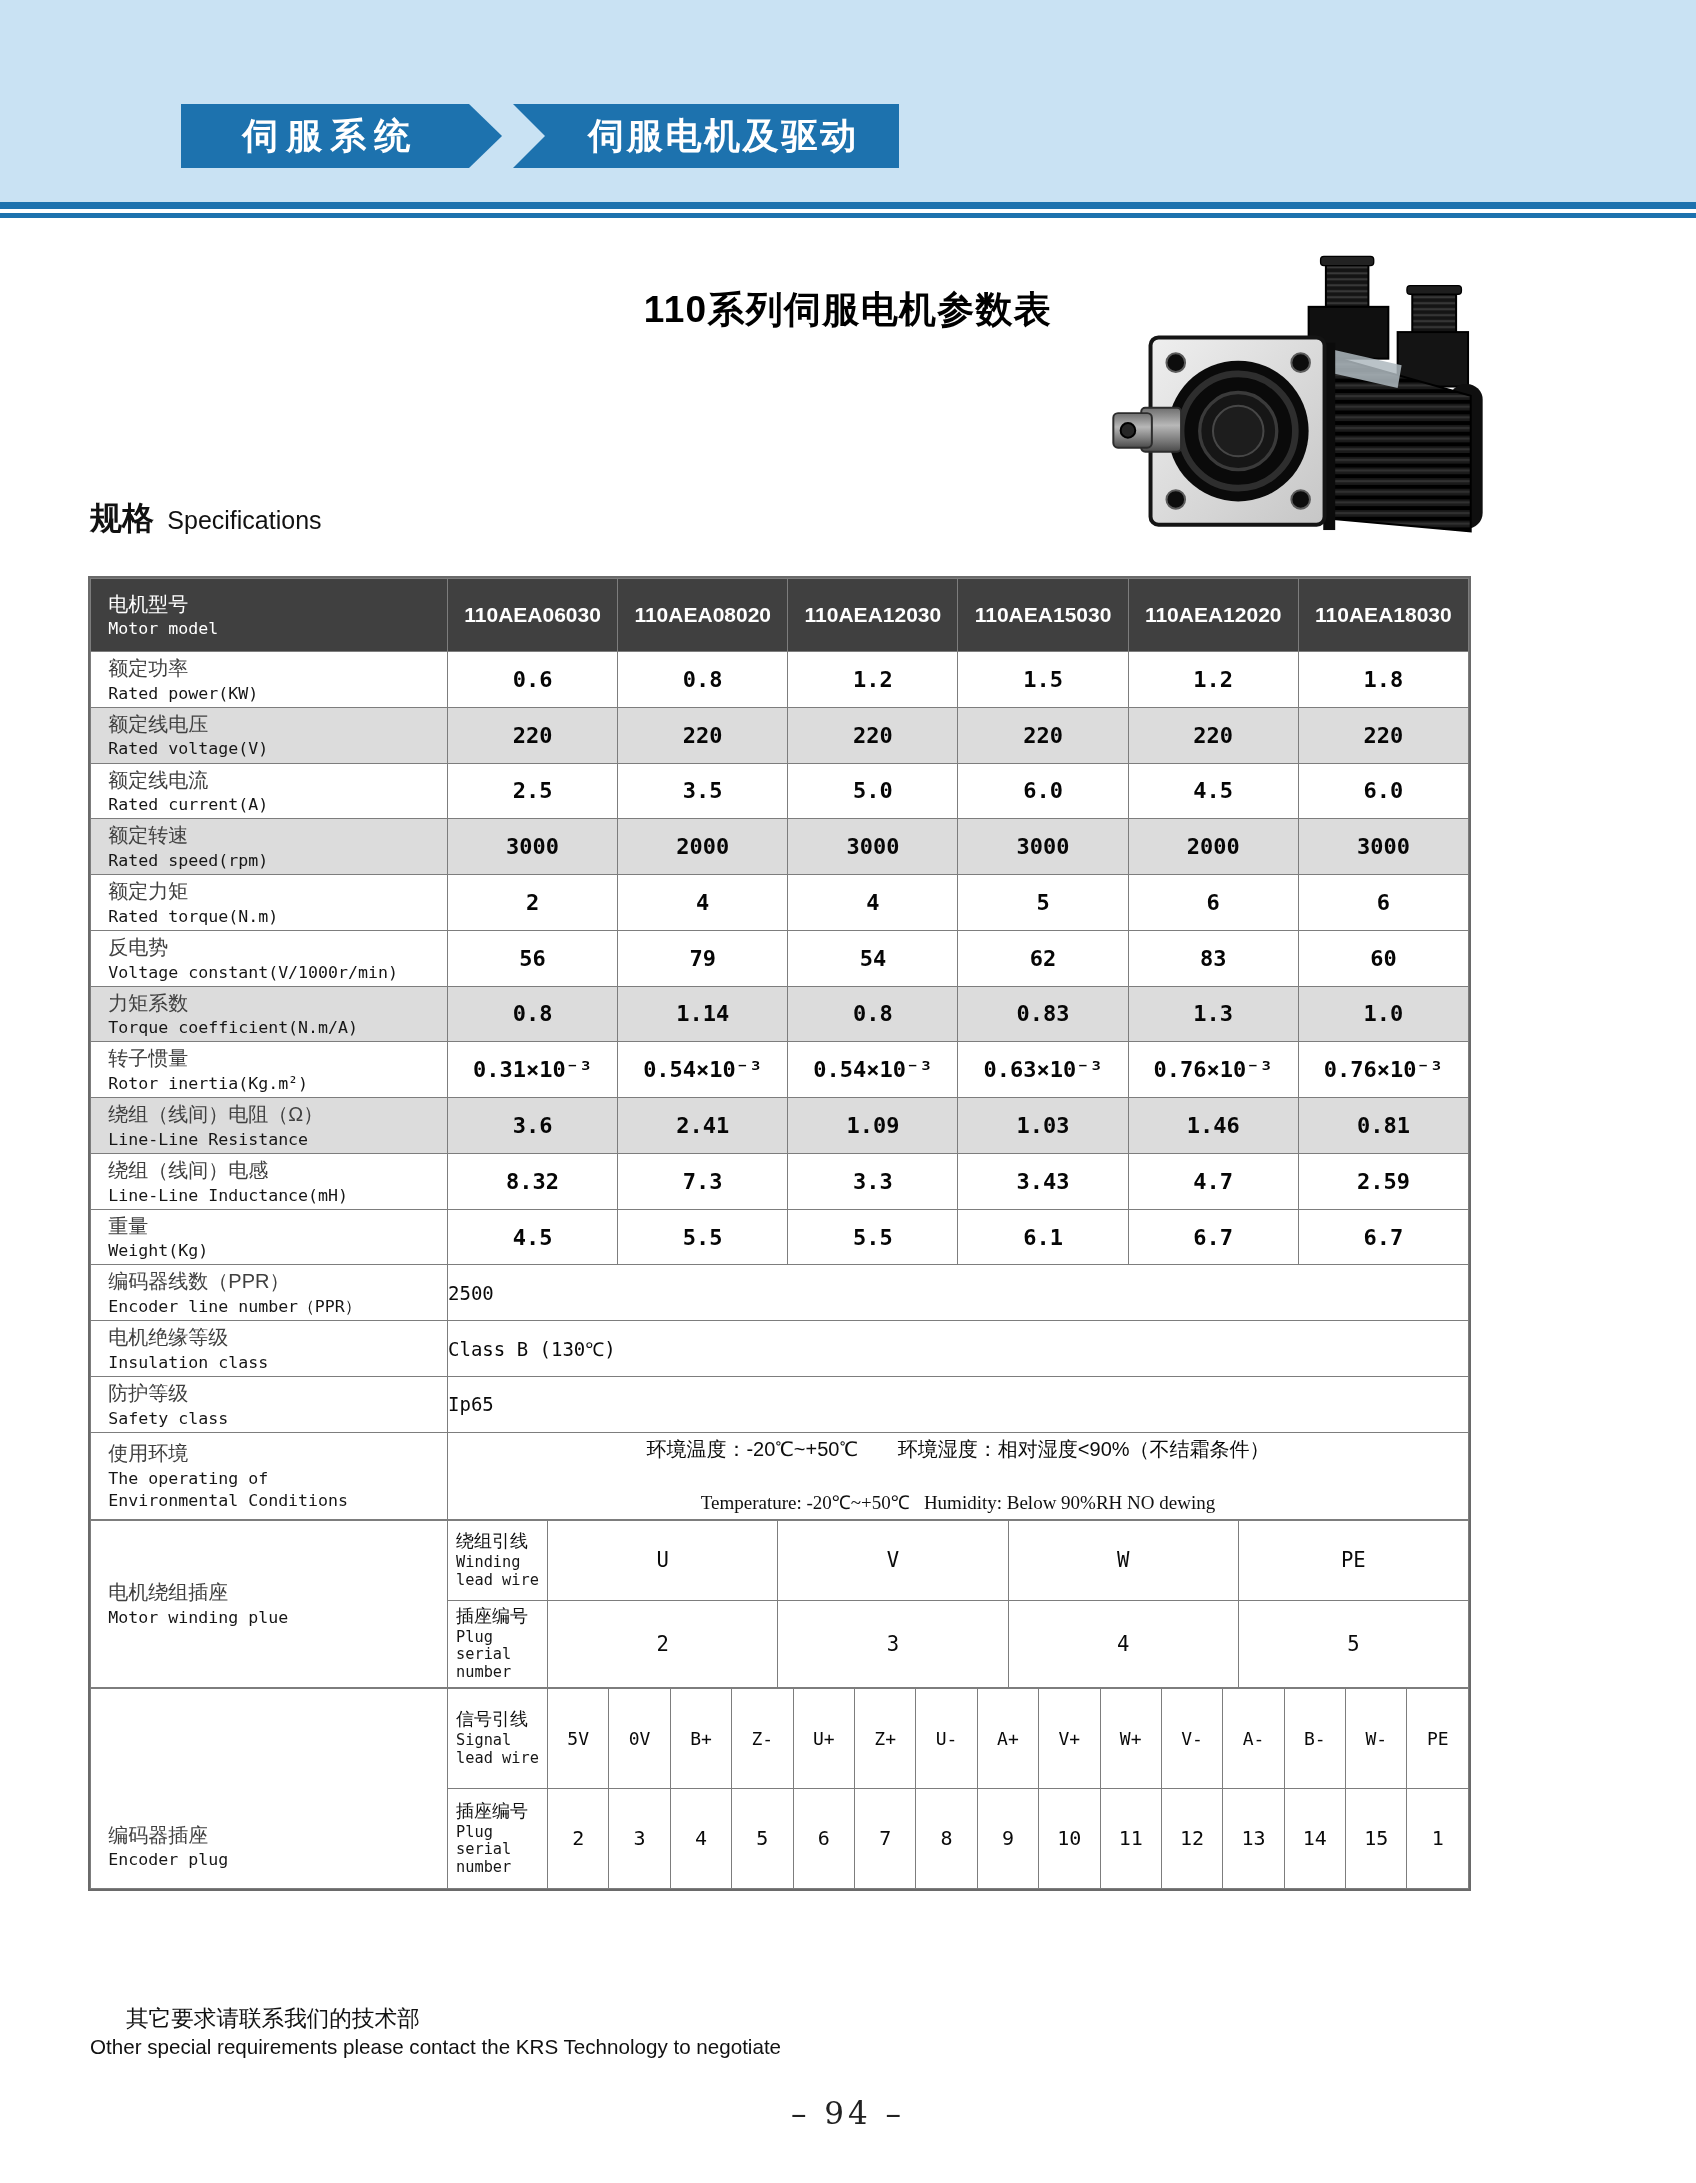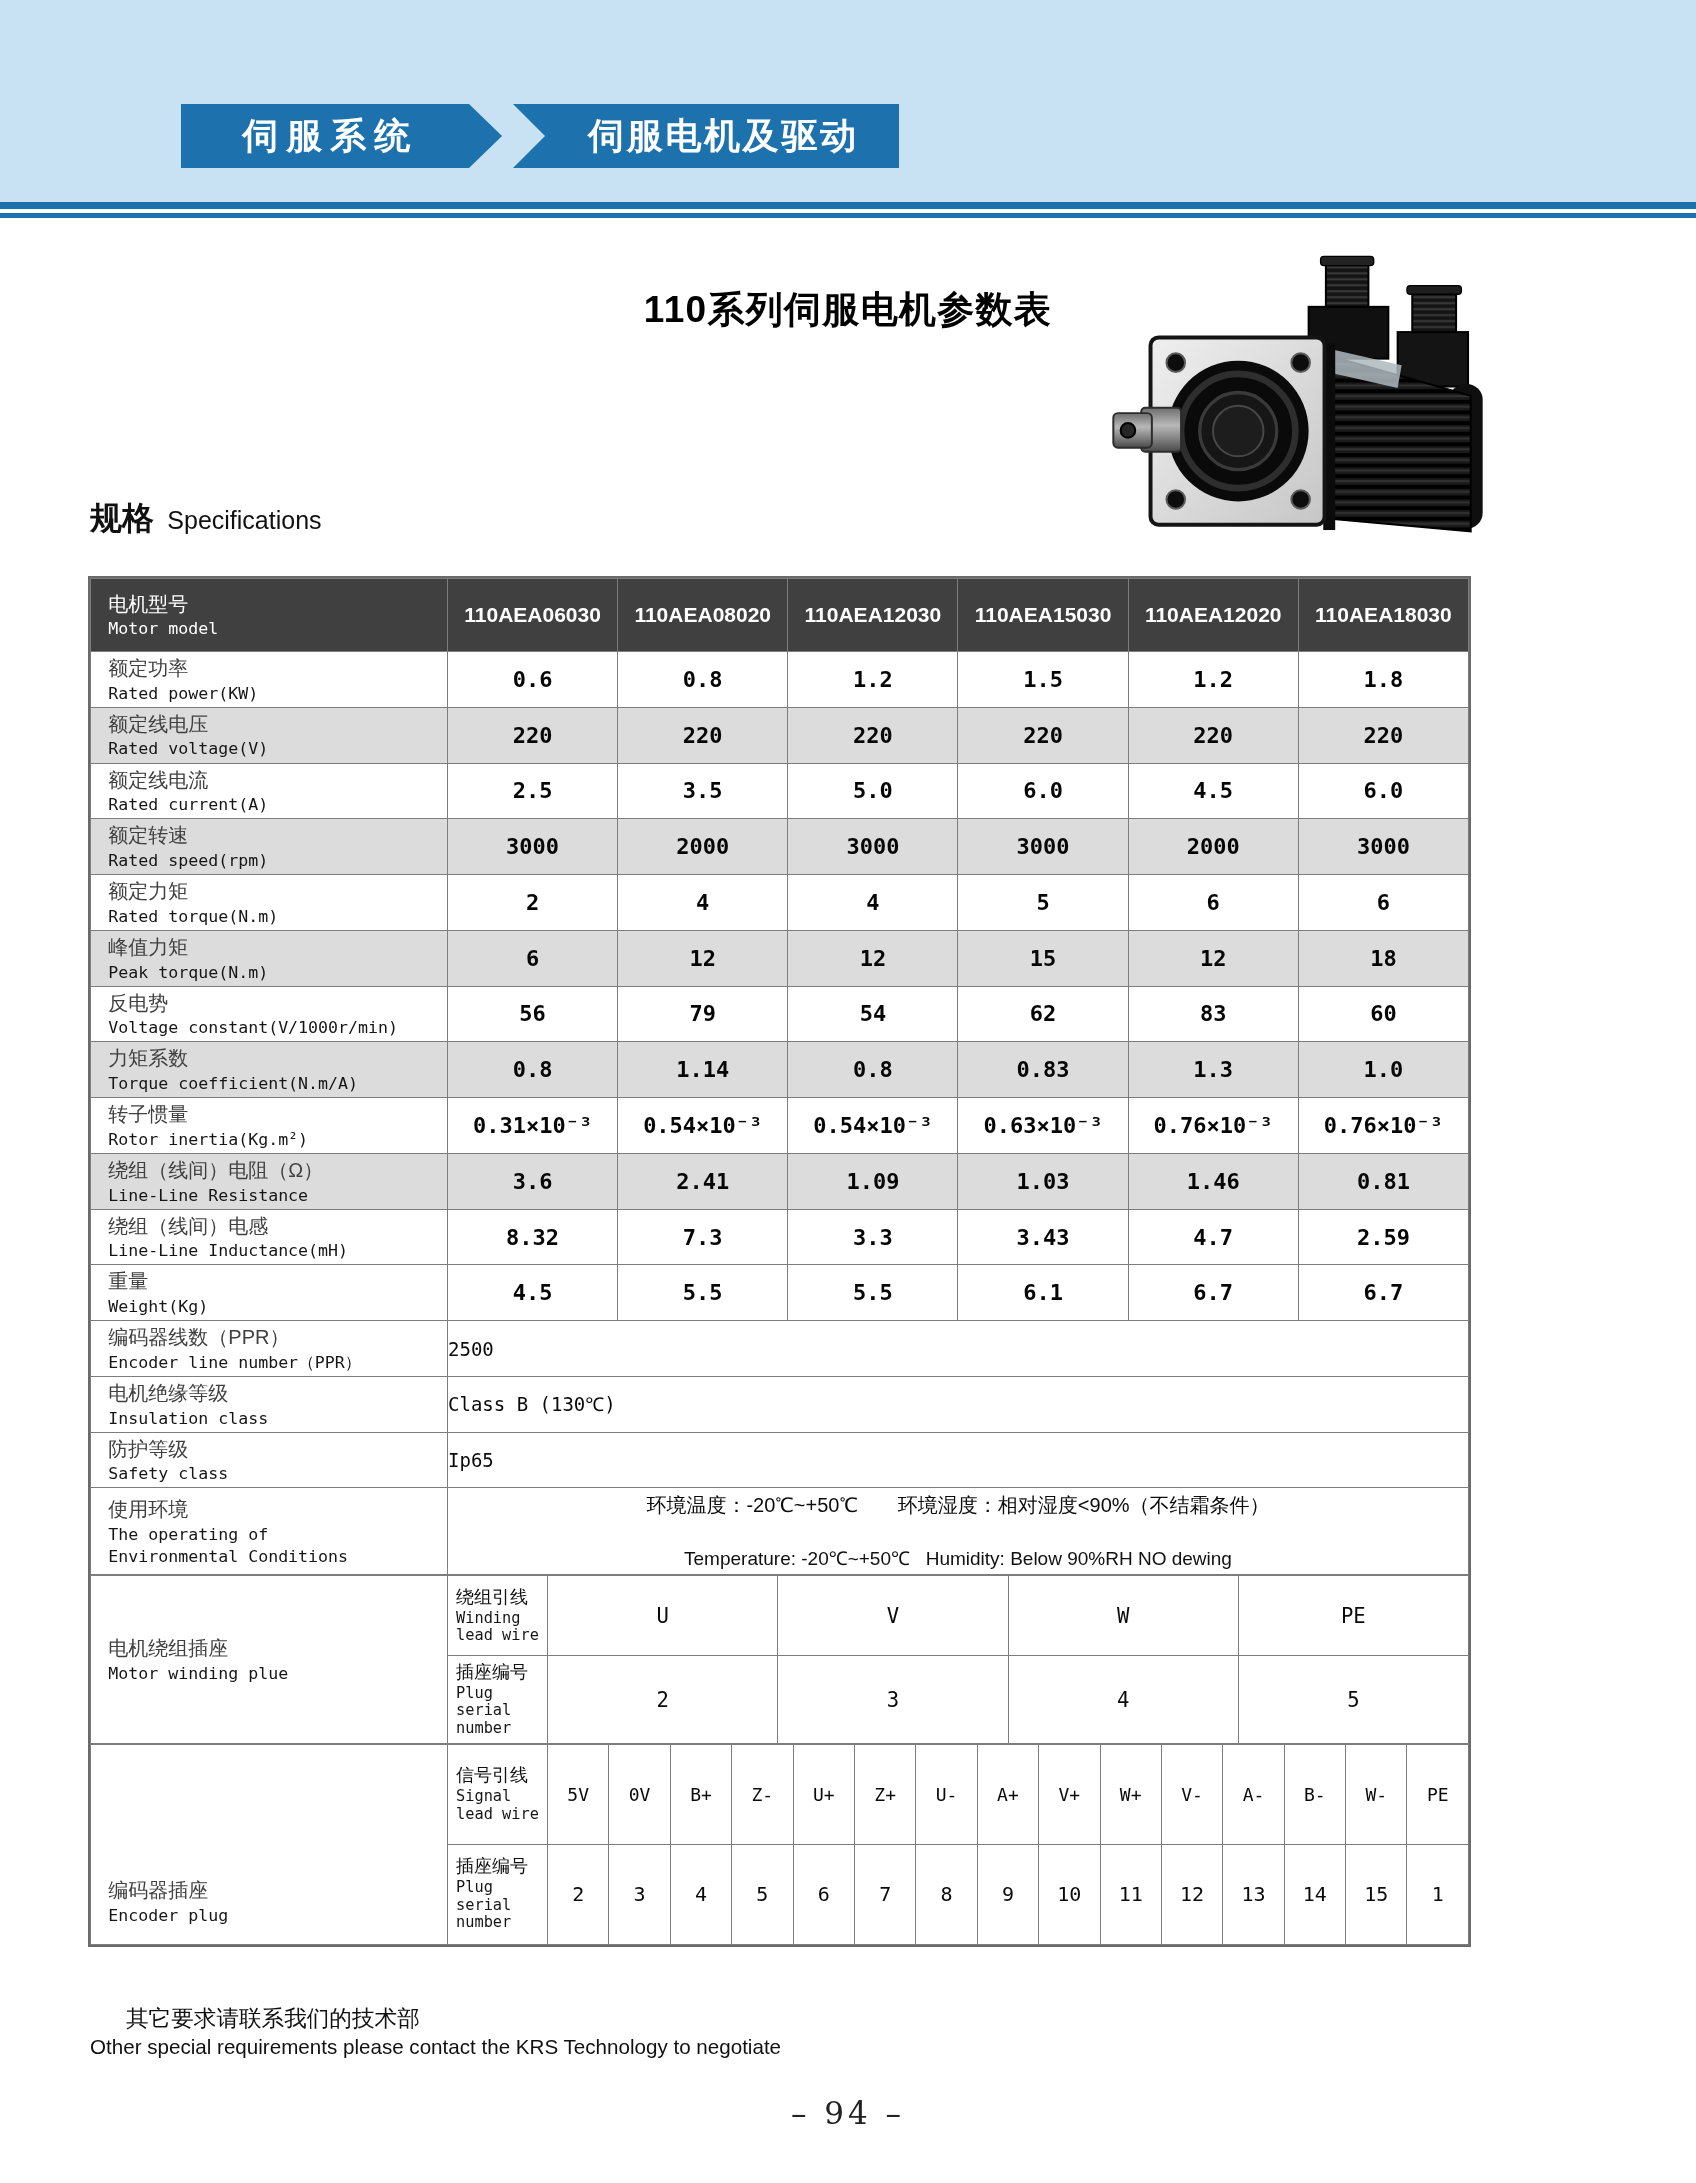--- a/index.html
+++ b/index.html
@@ -37,21 +37,21 @@
   .lbl .en{font-size:16.6px;font-family:"DejaVu Sans Mono",monospace;color:#161616;margin-top:2.7px;line-height:1.15;}
   tr.hdr .lbl .zh,tr.hdr .lbl .en{color:#fff;}
   tr.pr{height:52px;}
   .v{font-family:"DejaVu Sans Mono",monospace;font-size:22px;font-weight:bold;text-align:center;color:#060606;}
   tr.alt td{background:#dcdcdc;}
   tr.mr{height:51px;}
   .mv{font-family:"DejaVu Sans Mono",monospace;font-size:19px;text-align:left;color:#0a0a0a;}
   tr.env{height:87px;}
   .env-val div{text-align:center;white-space:pre;}
   .env-zh{font-size:20px;color:#0c0c0c;}
-  .env-en{font-family:Liberation Sans, sans-serif;font-size:19px;margin-top:26px;color:#101010;}
+  .env-en{font-family:Liberation Serif, serif;font-size:19px;margin-top:26px;color:#101010;}
   tr.w{height:80px;} tr.e{height:100px;}
   .sl{padding:5.3px 5.3px 5.3px 8px;text-align:left;}
   .sl .zh{font-size:18px;color:#101010;line-height:1.2;}
   .sl .en{font-size:15.3px;font-family:"DejaVu Sans Mono",monospace;color:#161616;line-height:1.15;margin-top:1.3px;}
   .wv{font-family:"DejaVu Sans Mono",monospace;font-size:20.6px;text-align:center;color:#0a0a0a;}
   .ev{font-family:"DejaVu Sans Mono",monospace;font-size:18px;text-align:center;color:#0a0a0a;}
   .es{font-family:"DejaVu Sans Mono",monospace;font-size:20px;text-align:center;color:#0a0a0a;}
   .bottomlbl{vertical-align:bottom;padding-bottom:18.6px;}
   
   .f-zh{position:absolute;left:90px;top:2003px;font-size:22.6px;color:#111;margin-left:36px;}
@@ -206,32 +206,20 @@
           <div class="zh">额定力矩</div>
           <div class="en">Rated torque(N.m)</div>
         </td>
         <td class="v">2</td>
         <td class="v">4</td>
         <td class="v">4</td>
         <td class="v">5</td>
         <td class="v">6</td>
         <td class="v">6</td>
       </tr>
-      <tr class="pr alt">
-        <td class="lbl">
-          <div class="zh">峰值力矩</div>
-          <div class="en">Peak torque(N.m)</div>
-        </td>
-        <td class="v">6</td>
-        <td class="v">12</td>
-        <td class="v">12</td>
-        <td class="v">15</td>
-        <td class="v">12</td>
-        <td class="v">18</td>
-      </tr>
       <tr class="pr">
         <td class="lbl">
           <div class="zh">反电势</div>
           <div class="en">Voltage constant(V/1000r/min)</div>
         </td>
         <td class="v">56</td>
         <td class="v">79</td>
         <td class="v">54</td>
         <td class="v">62</td>
         <td class="v">83</td>

